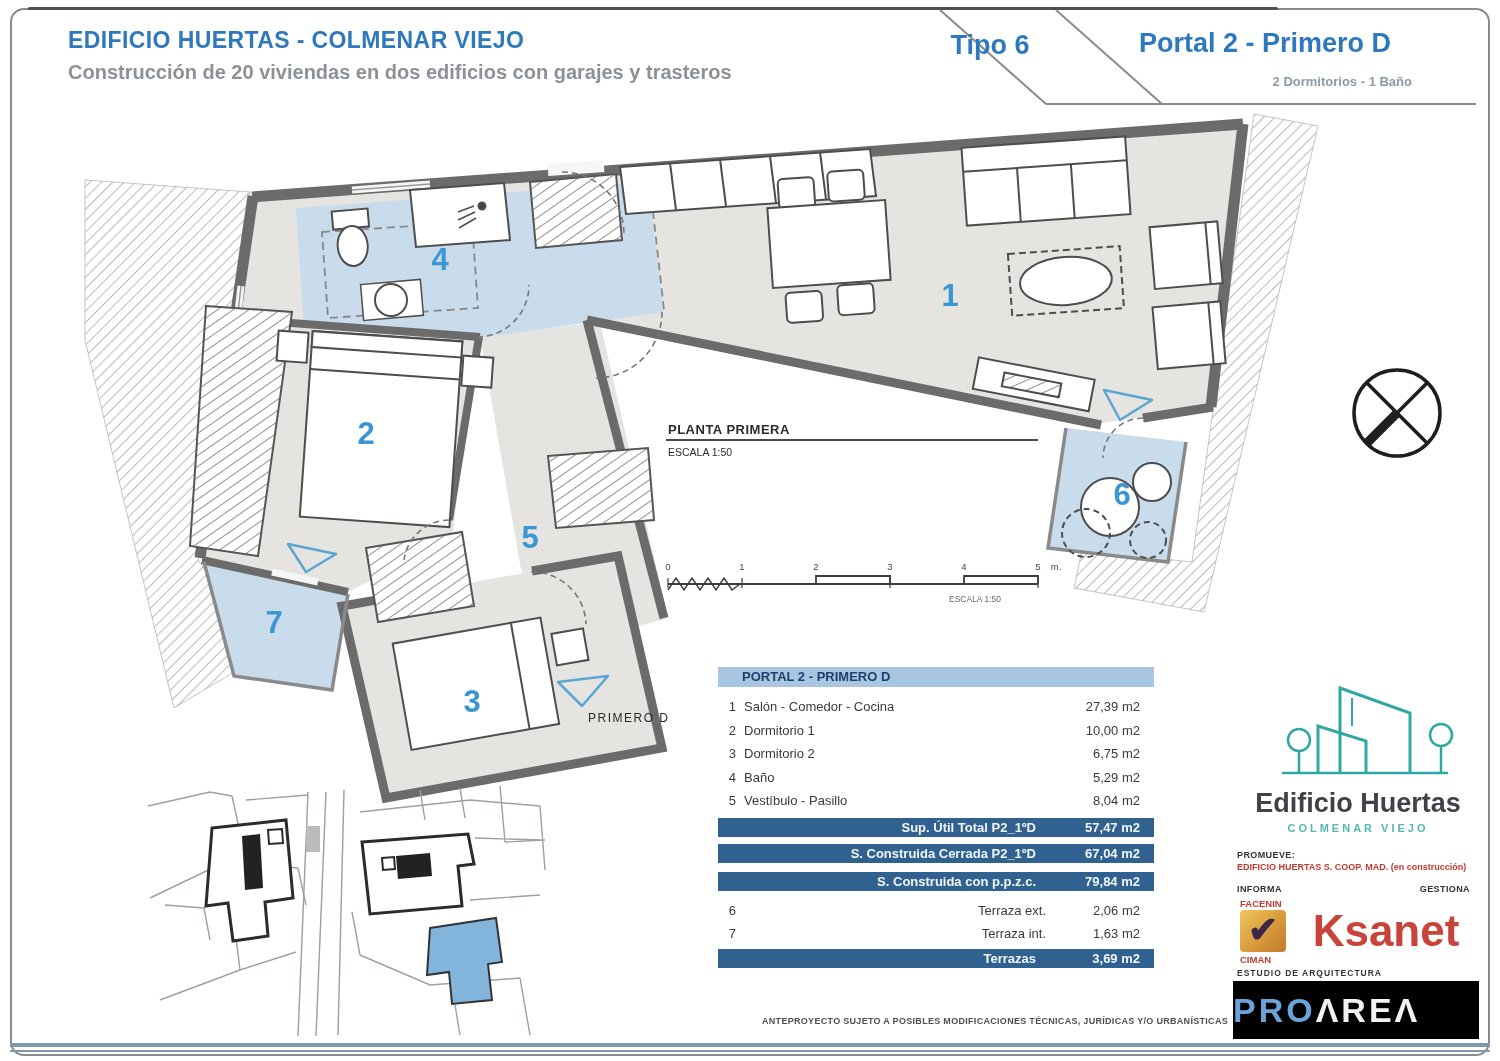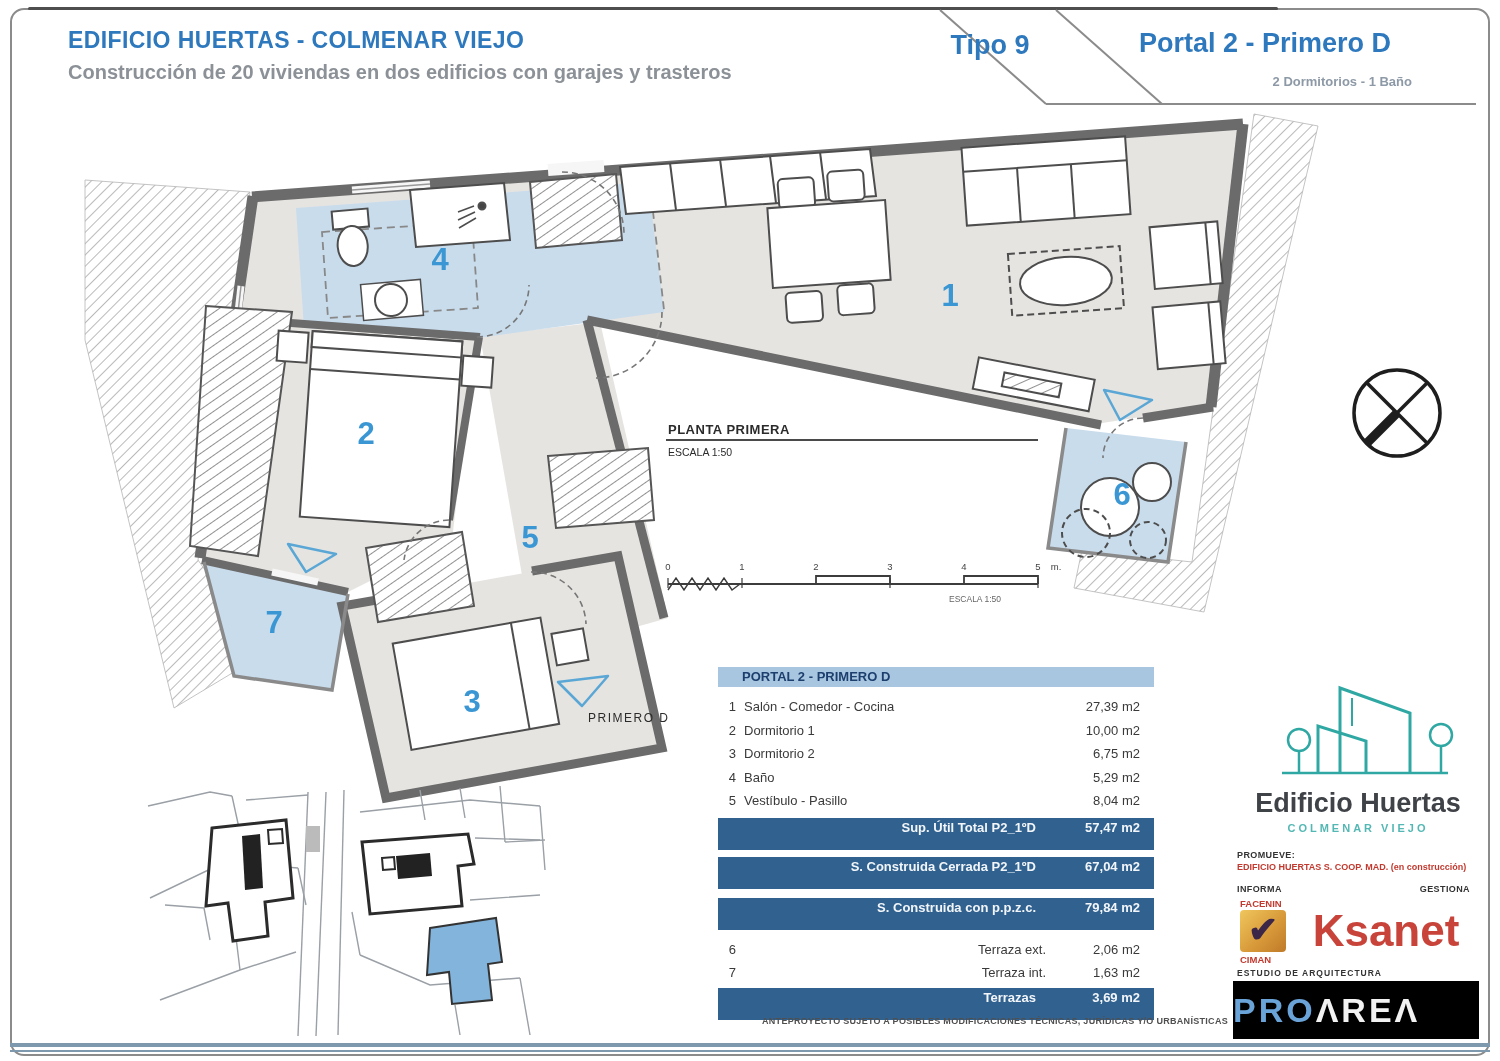--- a/index.html
+++ b/index.html
@@ -13,21 +13,21 @@
   .tipo{left:930px;top:30px;width:120px;text-align:center;font-size:27px;font-weight:bold;color:#2e79bd;}
   .unit{left:1080px;top:28px;width:370px;text-align:center;font-size:27px;font-weight:bold;color:#2e79bd;}
   .unitsub{left:1160px;top:74px;width:252px;text-align:right;font-size:13px;font-weight:bold;color:#8d99a6;}
   
   .tbl{left:718px;top:667px;width:436px;font-size:13px;color:#3a3a3a;}
   .tbl-head{height:20px;line-height:20px;background:#a9c6e0;color:#1d3f6e;font-weight:bold;padding-left:24px;box-sizing:border-box;}
   .rows{padding-top:8px;}
   .tbl-row{height:23.5px;line-height:23.5px;position:relative;}
   .rn{display:inline-block;width:18px;text-align:right;margin-right:8px;}
   .rv{position:absolute;right:14px;}
-  .bar{height:32px;line-height:19px;background:#31618f;color:#f2f6fa;font-weight:bold;position:relative;}
+  .bar{height:19px;line-height:19px;background:#31618f;color:#f2f6fa;font-weight:bold;position:relative;}
   .bar-label{position:absolute;right:118px;}
   .bar-value{position:absolute;right:14px;}
   .bar-light{height:19px;line-height:19px;background:#a9c6e0;color:#1d3f6e;font-weight:bold;padding-left:24px;box-sizing:border-box;}
   .extrows{padding-top:8px;}
   .ext-label{position:absolute;right:108px;text-align:center;}
   
   .brand-name{left:1240px;top:788px;width:236px;text-align:center;font-size:27px;font-weight:bold;color:#3f4247;}
   .brand-loc{left:1240px;top:822px;width:236px;text-align:center;font-size:11px;letter-spacing:3px;color:#53b8b4;font-weight:bold;}
   .small-lbl{font-size:9px;font-weight:bold;color:#333;letter-spacing:.4px;}
   .promoter{left:1237px;top:862px;width:250px;font-size:9px;font-weight:bold;color:#c23a2f;}
@@ -316,21 +316,21 @@
     <line x1="1352" y1="698" x2="1352" y2="726" stroke-width="2"></line>
     <circle cx="1299" cy="740" r="11" stroke-width="2.5"></circle>
     <line x1="1299" y1="751" x2="1299" y2="773" stroke-width="2.5"></line>
     <circle cx="1441" cy="735" r="11" stroke-width="2.5"></circle>
     <line x1="1441" y1="746" x2="1441" y2="773" stroke-width="2.5"></line>
   </g>
 </svg>
 
 <div class="abs title">EDIFICIO HUERTAS - COLMENAR VIEJO</div>
 <div class="abs subtitle">Construcción de 20 viviendas en dos edificios con garajes y trasteros</div>
-<div class="abs tipo">Tipo 9</div>
+<div class="abs tipo">Tipo 6</div>
 <div class="abs unit">Portal 2 - Primero D</div>
 <div class="abs unitsub">2 Dormitorios - 1 Baño</div>
 
 <div class="abs tbl">
   <div class="tbl-head">PORTAL 2 - PRIMERO D</div>
   <div class="rows">
     <div class="tbl-row"><span class="rn">1</span><span>Salón - Comedor - Cocina</span><span class="rv">27,39 m2</span></div>
     <div class="tbl-row"><span class="rn">2</span><span>Dormitorio 1</span><span class="rv">10,00 m2</span></div>
     <div class="tbl-row"><span class="rn">3</span><span>Dormitorio 2</span><span class="rv">6,75 m2</span></div>
     <div class="tbl-row"><span class="rn">4</span><span>Baño</span><span class="rv">5,29 m2</span></div>

